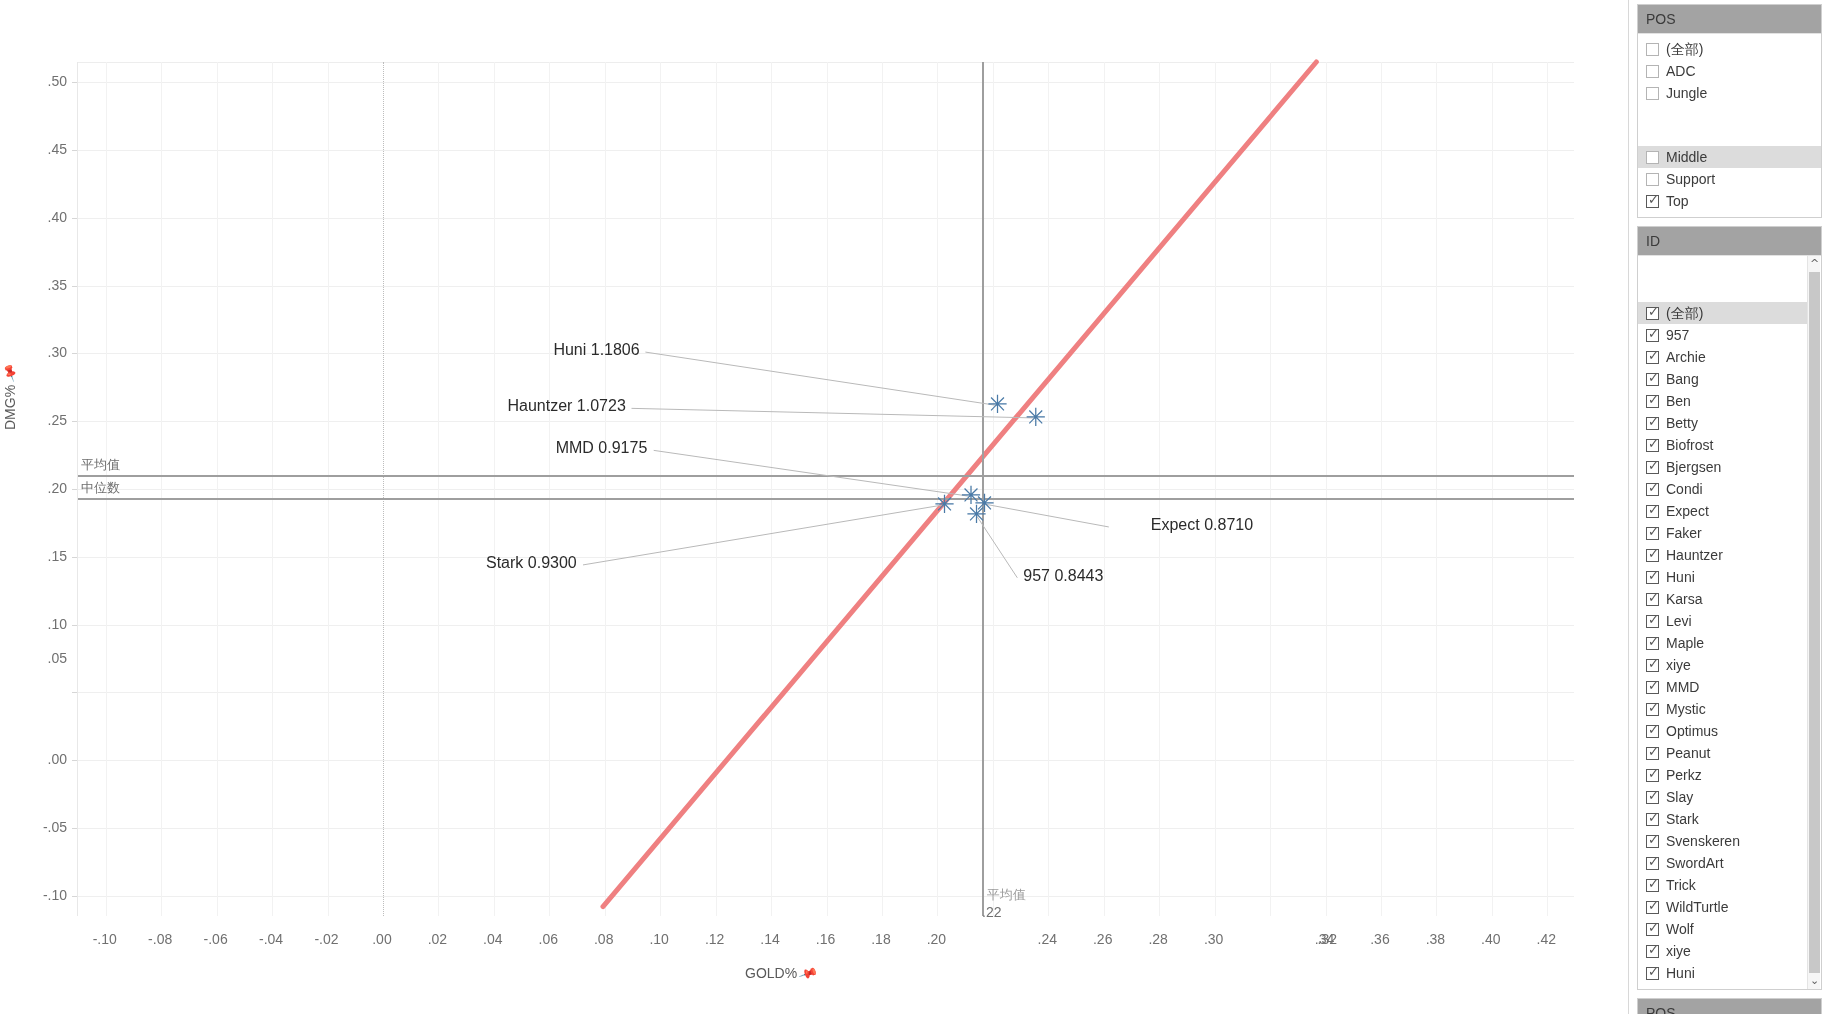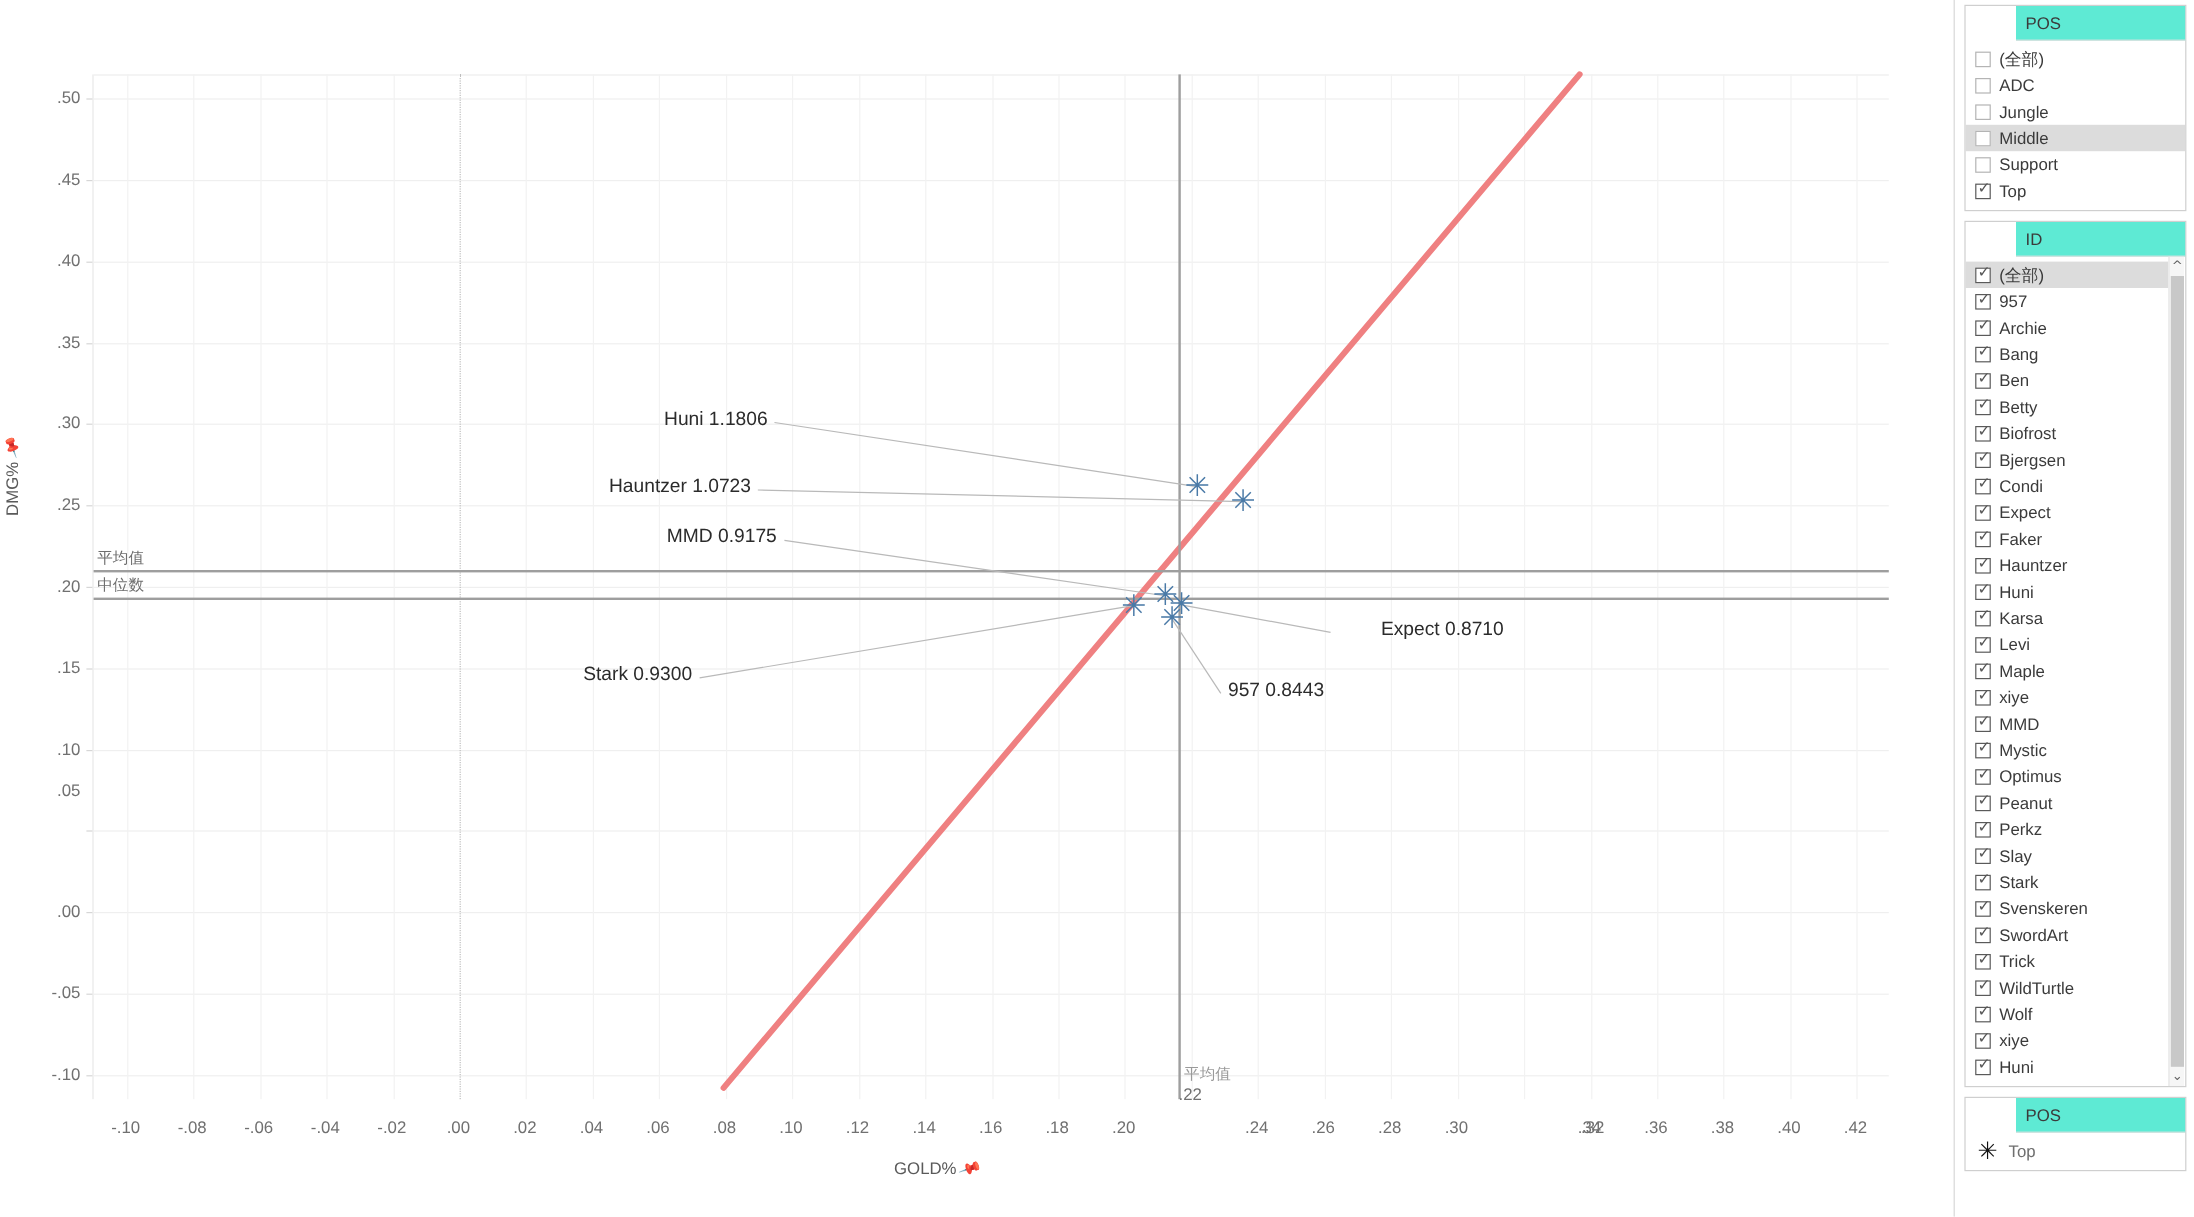--- a/index.html
+++ b/index.html
@@ -99,32 +99,32 @@
     background:#ffffff;
     border-left:1px solid #d8d8d8;
     padding: 4px 6px 4px 8px;
   }
 
   .card {
     background:#fff; border:1px solid #cfcfcf;
     margin-bottom:8px;
   }
   .card-header {
-    background:#5eead4; border-bottom:1px solid #e2e2e2;
-    padding:6px 8px; font-size:14px; color:#3b3b3b;margin-left:42px;
+    background:#a3a3a3; border-bottom:1px solid #e2e2e2;
+    padding:6px 8px; font-size:14px; color:#3b3b3b;
   }
   .card-body { padding:4px 0 5px 0; position:relative; }
   .card-body.scroll { padding-right:14px; }
 
   .filter-row {
     display:flex; align-items:center; gap:7px;
     padding:2px 8px; font-size:14px; color:#3b3b3b;
     cursor:default; line-height:18px;
   }
-  .filter-row.hover { background:#dcdcdc; }
+  .filter-row.hover { background:#dcdcdc;margin-top:42px; }
 
   .cb {
     width:13px; height:13px; flex:0 0 13px;
     border:1px solid #b4b4b4; background:#fff;
     display:inline-block; position:relative;
   }
   .cb.checked { border-color:#5a5a5a; }
   .cb.checked:after {
     content:"✓"; position:absolute; left:1px; top:-4px;
     font-size:13px; color:#555; line-height:16px;

